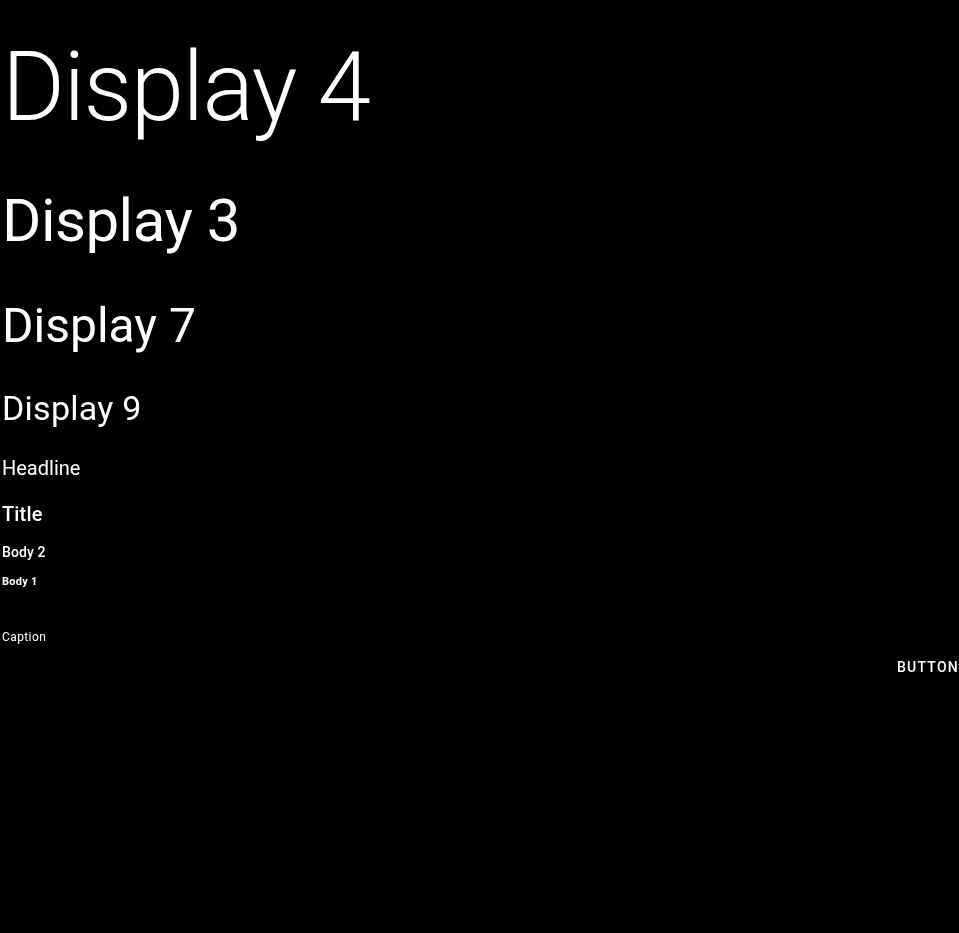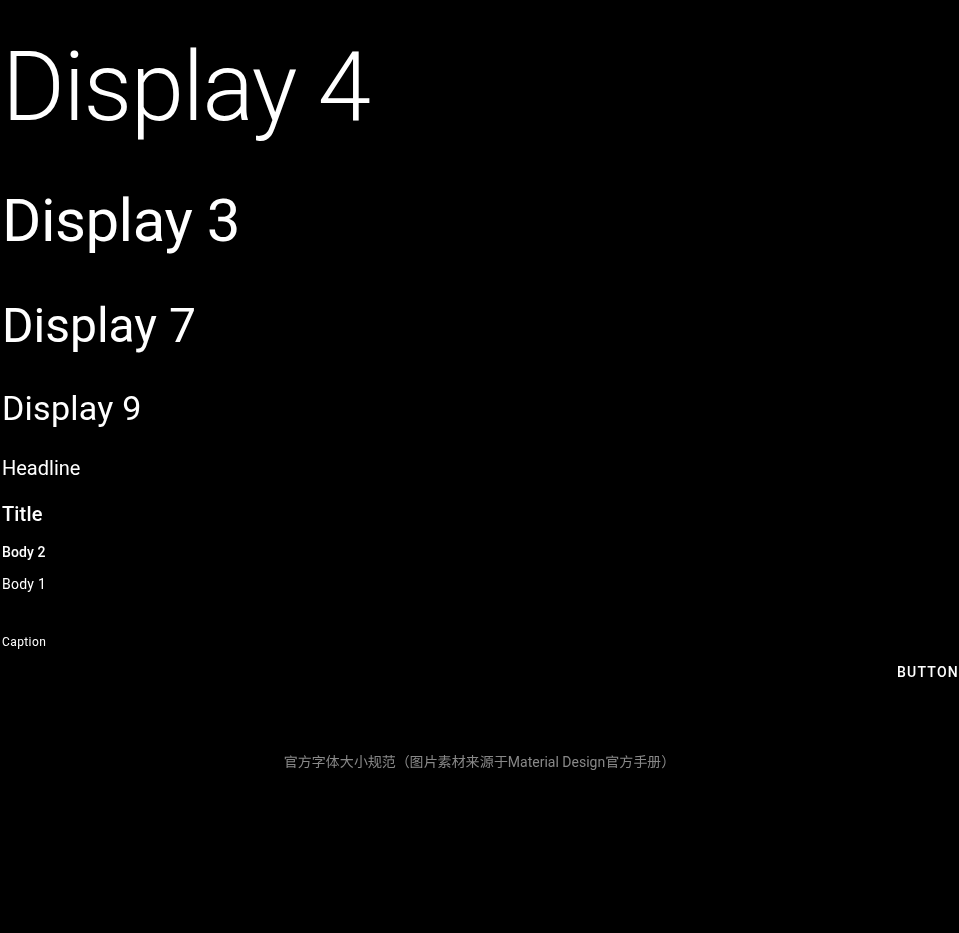--- a/index.html
+++ b/index.html
@@ -85,22 +85,22 @@
 
     .body-2 {
       font-size: 14px;
       font-weight: 500;
       letter-spacing: 0.1px;
       line-height: 1.5;
       padding: 3px 0 8px 0;
     }
 
     .body-1 {
-      font-size: 14px;
-      font-weight: 400;
+      font-size: 11px;
+      font-weight: 700;
       letter-spacing: 0.25px;
       line-height: 1.5;
       padding: 3px 0 8px 0;
     }
 
     .caption {
       font-size: 12px;
       font-weight: 400;
       letter-spacing: 0.4px;
       line-height: 1.5;
@@ -165,15 +165,14 @@
   </div>
 
   <div class="type-item">
     <div class="caption">Caption</div>
   </div>
 
   <div class="type-item">
     <div class="button-text">Button</div>
   </div>
 
-  <div class="footer-note">官方字体大小规范（图片素材来源于Material Design官方手册）</div>
 
 </div>
 
 </body></html>

